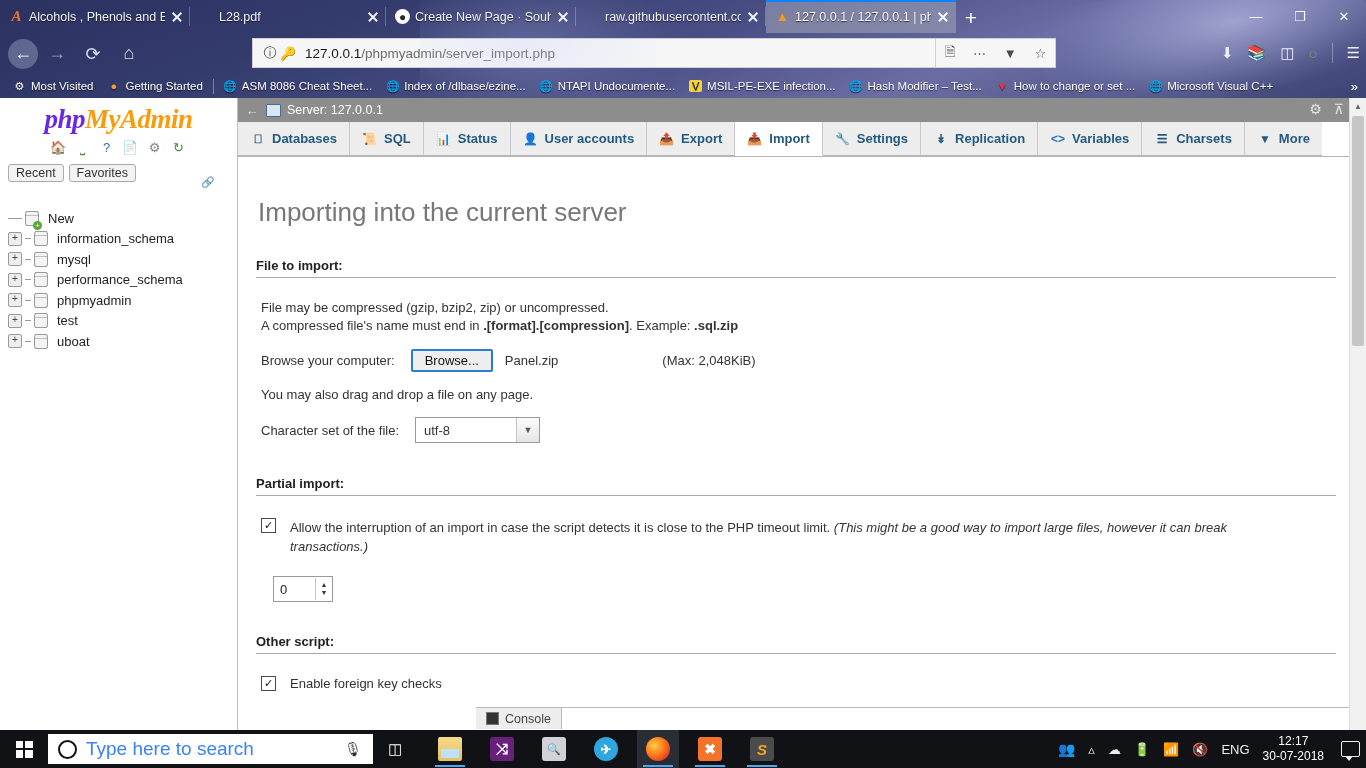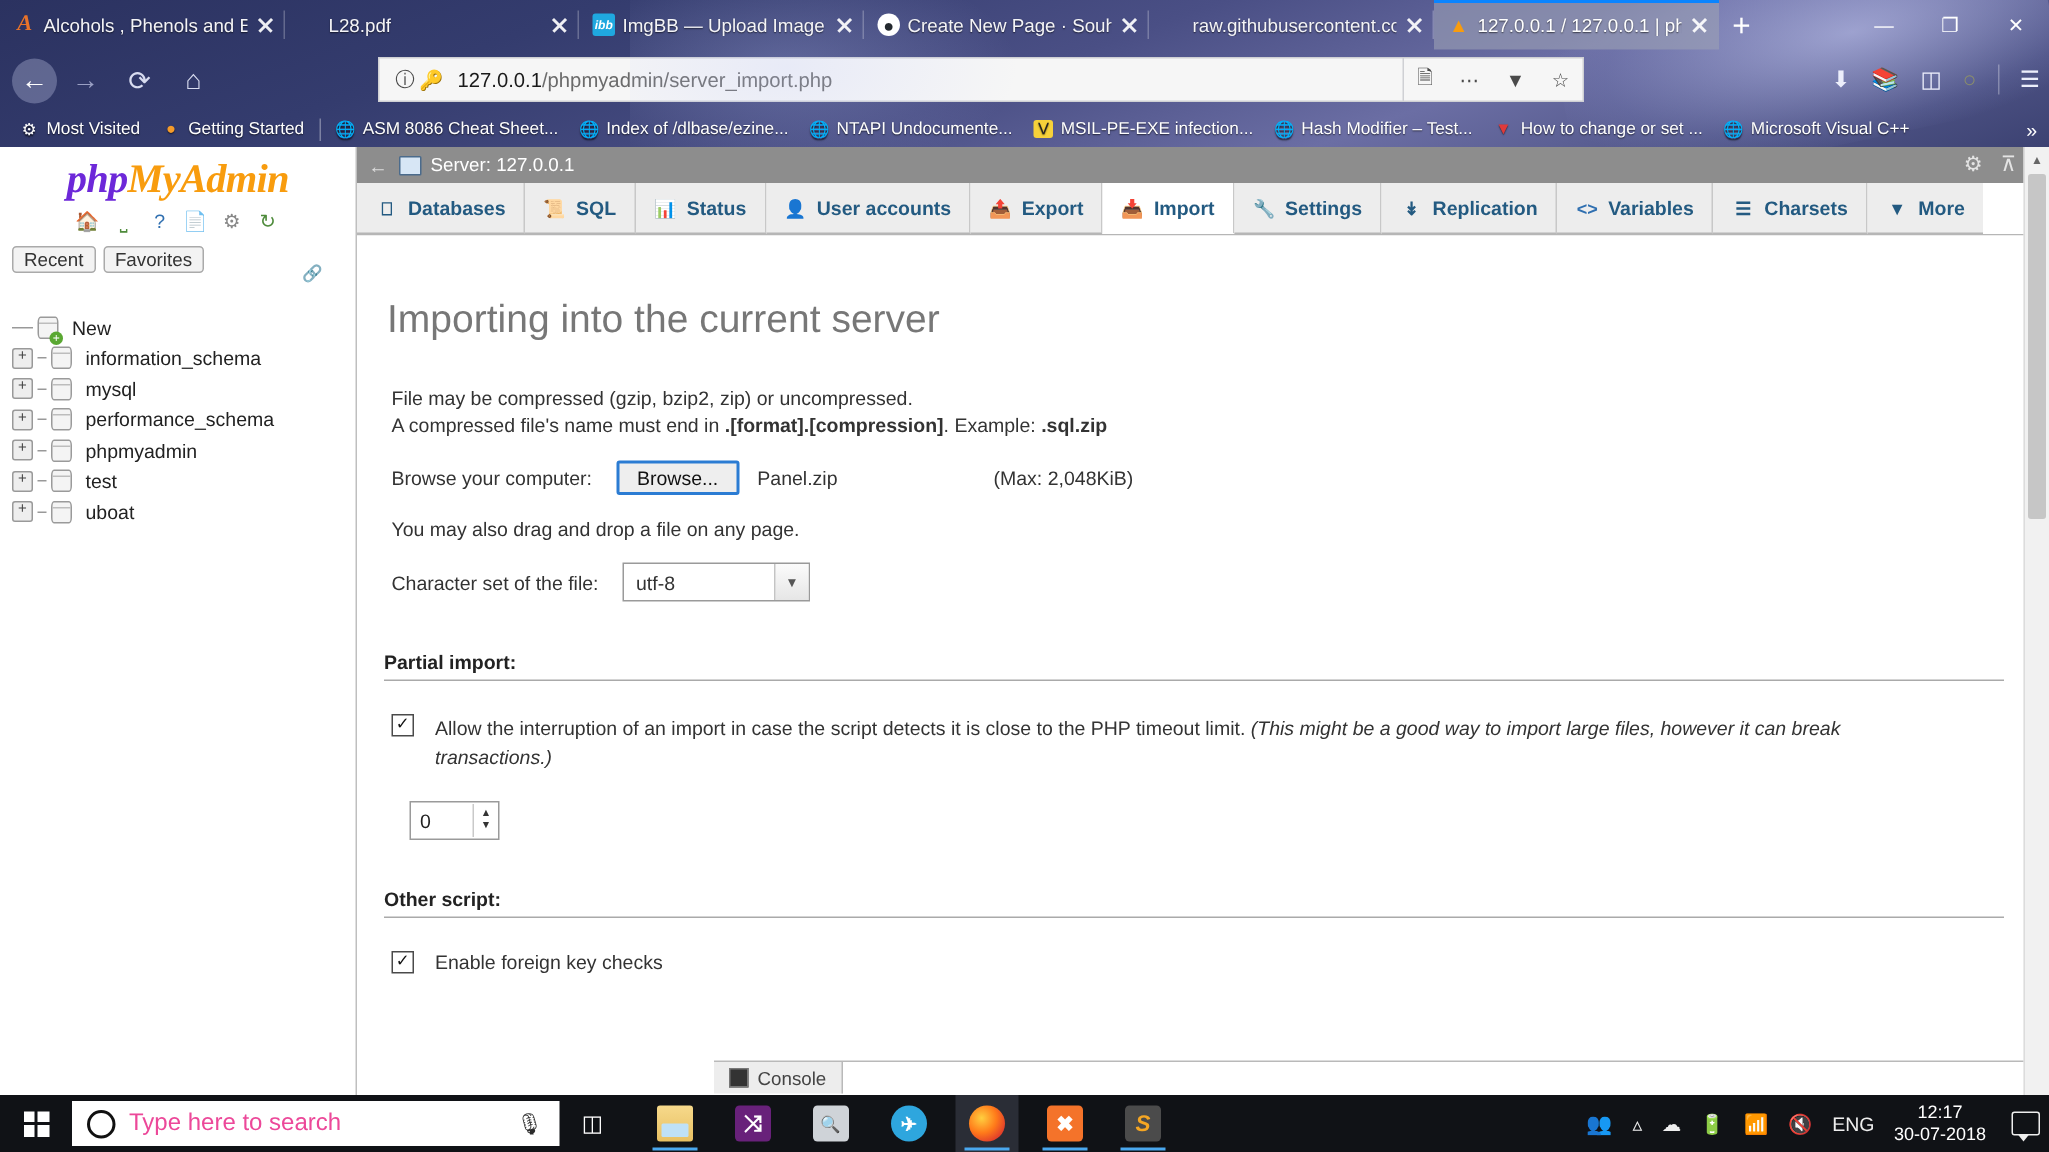--- a/index.html
+++ b/index.html
@@ -140,21 +140,21 @@
   .pscroll .thumb{position:absolute;left:2px;top:18px;width:12px;height:230px;background:#c6c6c6;border-radius:2px;}
 
   
   .taskbar{position:absolute;left:0;bottom:0;width:1366px;height:38px;background:#101216;display:flex;align-items:center;}
   .startbtn{width:48px;height:38px;display:flex;align-items:center;justify-content:center;}
   .winlogo{width:17px;height:17px;display:grid;grid-template-columns:1fr 1fr;grid-template-rows:1fr 1fr;gap:2px;}
   .winlogo i{background:#fff;display:block;}
   .searchbox{width:325px;height:30px;background:#fff;display:flex;align-items:center;gap:9px;padding:0 10px;
      box-sizing:border-box;}
   .srch-circle{width:15px;height:15px;border:2px solid #111;border-radius:50%;flex:0 0 15px;}
-  .srch-text{font-size:16px;color:#ec4899;flex:1;}
+  .srch-text{font-size:19px;color:#3b82f6;flex:1;}
   .tb-icon{width:20px;height:20px;display:flex;align-items:center;justify-content:center;color:#2b2b2b;font-size:14px;}
   .taskview{width:44px;height:38px;display:flex;align-items:center;justify-content:center;color:#fff;font-size:15px;}
   .tapps{display:flex;align-items:center;gap:10px;margin-left:12px;}
   .tapp{width:42px;height:38px;display:flex;align-items:center;justify-content:center;position:relative;}
   .tapp.active{background:#2a2d36;}
   .tapp .ul{position:absolute;bottom:1px;left:6px;right:6px;height:2px;background:#4aa8ef;}
   .ic{width:24px;height:24px;border-radius:3px;display:flex;align-items:center;justify-content:center;
      font-size:13px;color:#fff;font-weight:bold;}
   .ic-exp{background:linear-gradient(#f6d98b,#e8c062);border-radius:2px;position:relative;}
   .ic-exp:after{content:"";position:absolute;left:3px;right:3px;bottom:3px;height:9px;background:#bfe1f7;border-radius:1px;}
@@ -185,26 +185,20 @@
       <span class="tab-close"></span>
       <span class="tsep"></span>
     </div>
     <div class="tab" style="width:196px">
       <span class="favicon"></span>
       <span class="tab-label">L28.pdf</span>
       <span class="tab-close"></span>
       <span class="tsep"></span>
     </div>
     <div class="tab" style="width:190px">
-      <span class="favicon fav-ibb">ibb</span>
-      <span class="tab-label">ImgBB — Upload Image</span>
-      <span class="tab-close"></span>
-      <span class="tsep"></span>
-    </div>
-    <div class="tab" style="width:190px">
       <span class="favicon fav-gh">●</span>
       <span class="tab-label">Create New Page · Souh</span>
       <span class="tab-close"></span>
       <span class="tsep"></span>
     </div>
     <div class="tab" style="width:190px">
       <span class="favicon"></span>
       <span class="tab-label">raw.githubusercontent.com</span>
       <span class="tab-close"></span>
       <span class="tsep"></span>
@@ -413,20 +407,21 @@
       <div class="ntab more">
         <span class="ti">▼</span>
         <span>More</span>
       </div>
     </div>
 
     <div class="main">
       <div class="h1">Importing into the current server</div>
 
       <div class="section">
+        <div class="sec-title">File to import:</div>
         <div style="margin-top:22px">
           <div class="fline">File may be compressed (gzip, bzip2, zip) or uncompressed.</div>
           <div class="fline" style="margin-top:3px"><span>A compressed file's name must end in </span><span class="bold">.[format].[compression]</span><span>. Example: </span><span class="bold">.sql.zip</span></div>
 
           <div class="row" style="margin:16px 0 0 5px">
             <span>Browse your computer:</span>
             <span class="btn-browse" style="margin-left:16px">Browse...</span>
             <span style="margin-left:12px">Panel.zip</span>
             <span style="margin-left:104px">(Max: 2,048KiB)</span>
           </div>

